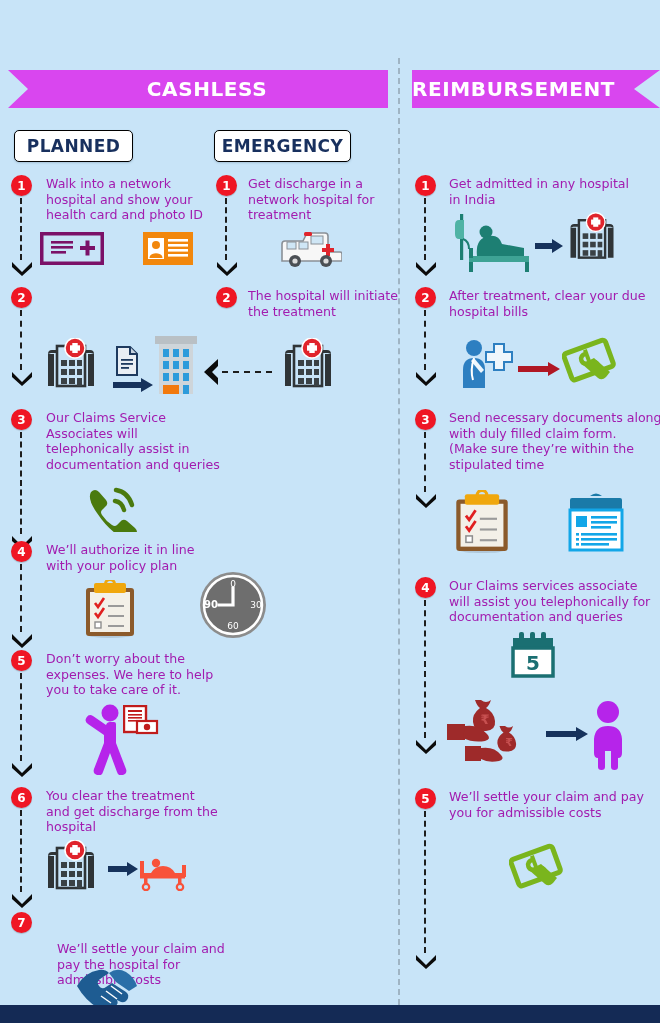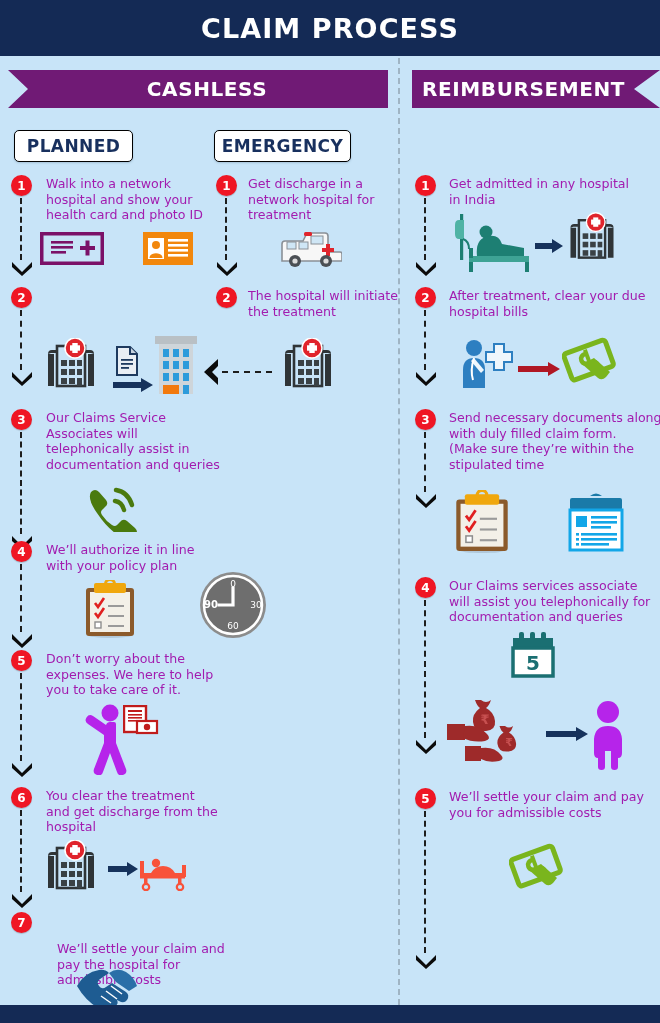--- a/index.html
+++ b/index.html
@@ -42,41 +42,40 @@
     position: absolute;
     left: 398px; top: 58px;
     width: 0; height: 947px;
     border-left: 2px dashed #9fb4c4;
   }
 
   
   .ribbon {
     position: absolute;
     height: 38px;
-    background: #701a75;
+    background: #d946ef;
     display: flex; align-items: center;
     filter: drop-shadow(3px 4px 2px rgba(60,90,120,0.30));
   }
   .ribbon span {
     color: #ffffff;
     font-size: 20px;
     font-weight: bold;
     letter-spacing: 0.6px;
   }
   .ribbon-cashless {
     left: 8px; top: 70px; width: 380px;
     clip-path: polygon(0 0, 100% 0, 100% 100%, 0 100%, 20px 50%);
     justify-content: center;
     padding-left: 18px;
   }
   .ribbon-reimb {
     left: 412px; top: 70px; width: 248px;
     clip-path: polygon(0 0, 100% 0, calc(100% - 26px) 50%, 100% 100%, 0 100%);
     justify-content: flex-start;
-    padding-left: 10px;
   }
 
   
   .pill {
     position: absolute;
     height: 32px;
     background: #ffffff;
     border: 1px solid #000000;
     border-radius: 5px;
     display: flex; align-items: center; justify-content: center;
@@ -129,23 +128,20 @@
 
   
   .icon { position: absolute; }
   .icon svg { display: block; }
 </style>
 </head>
 <body>
 
 <div id="page">
 
-  <div class="titlebar">
-    <div class="title">CLAIM PROCESS</div>
-  </div>
 
   <div class="divider"></div>
 
   <div class="ribbon ribbon-cashless">
     <span>CASHLESS</span>
   </div>
   <div class="ribbon ribbon-reimb">
     <span>REIMBURSEMENT</span>
   </div>
 

